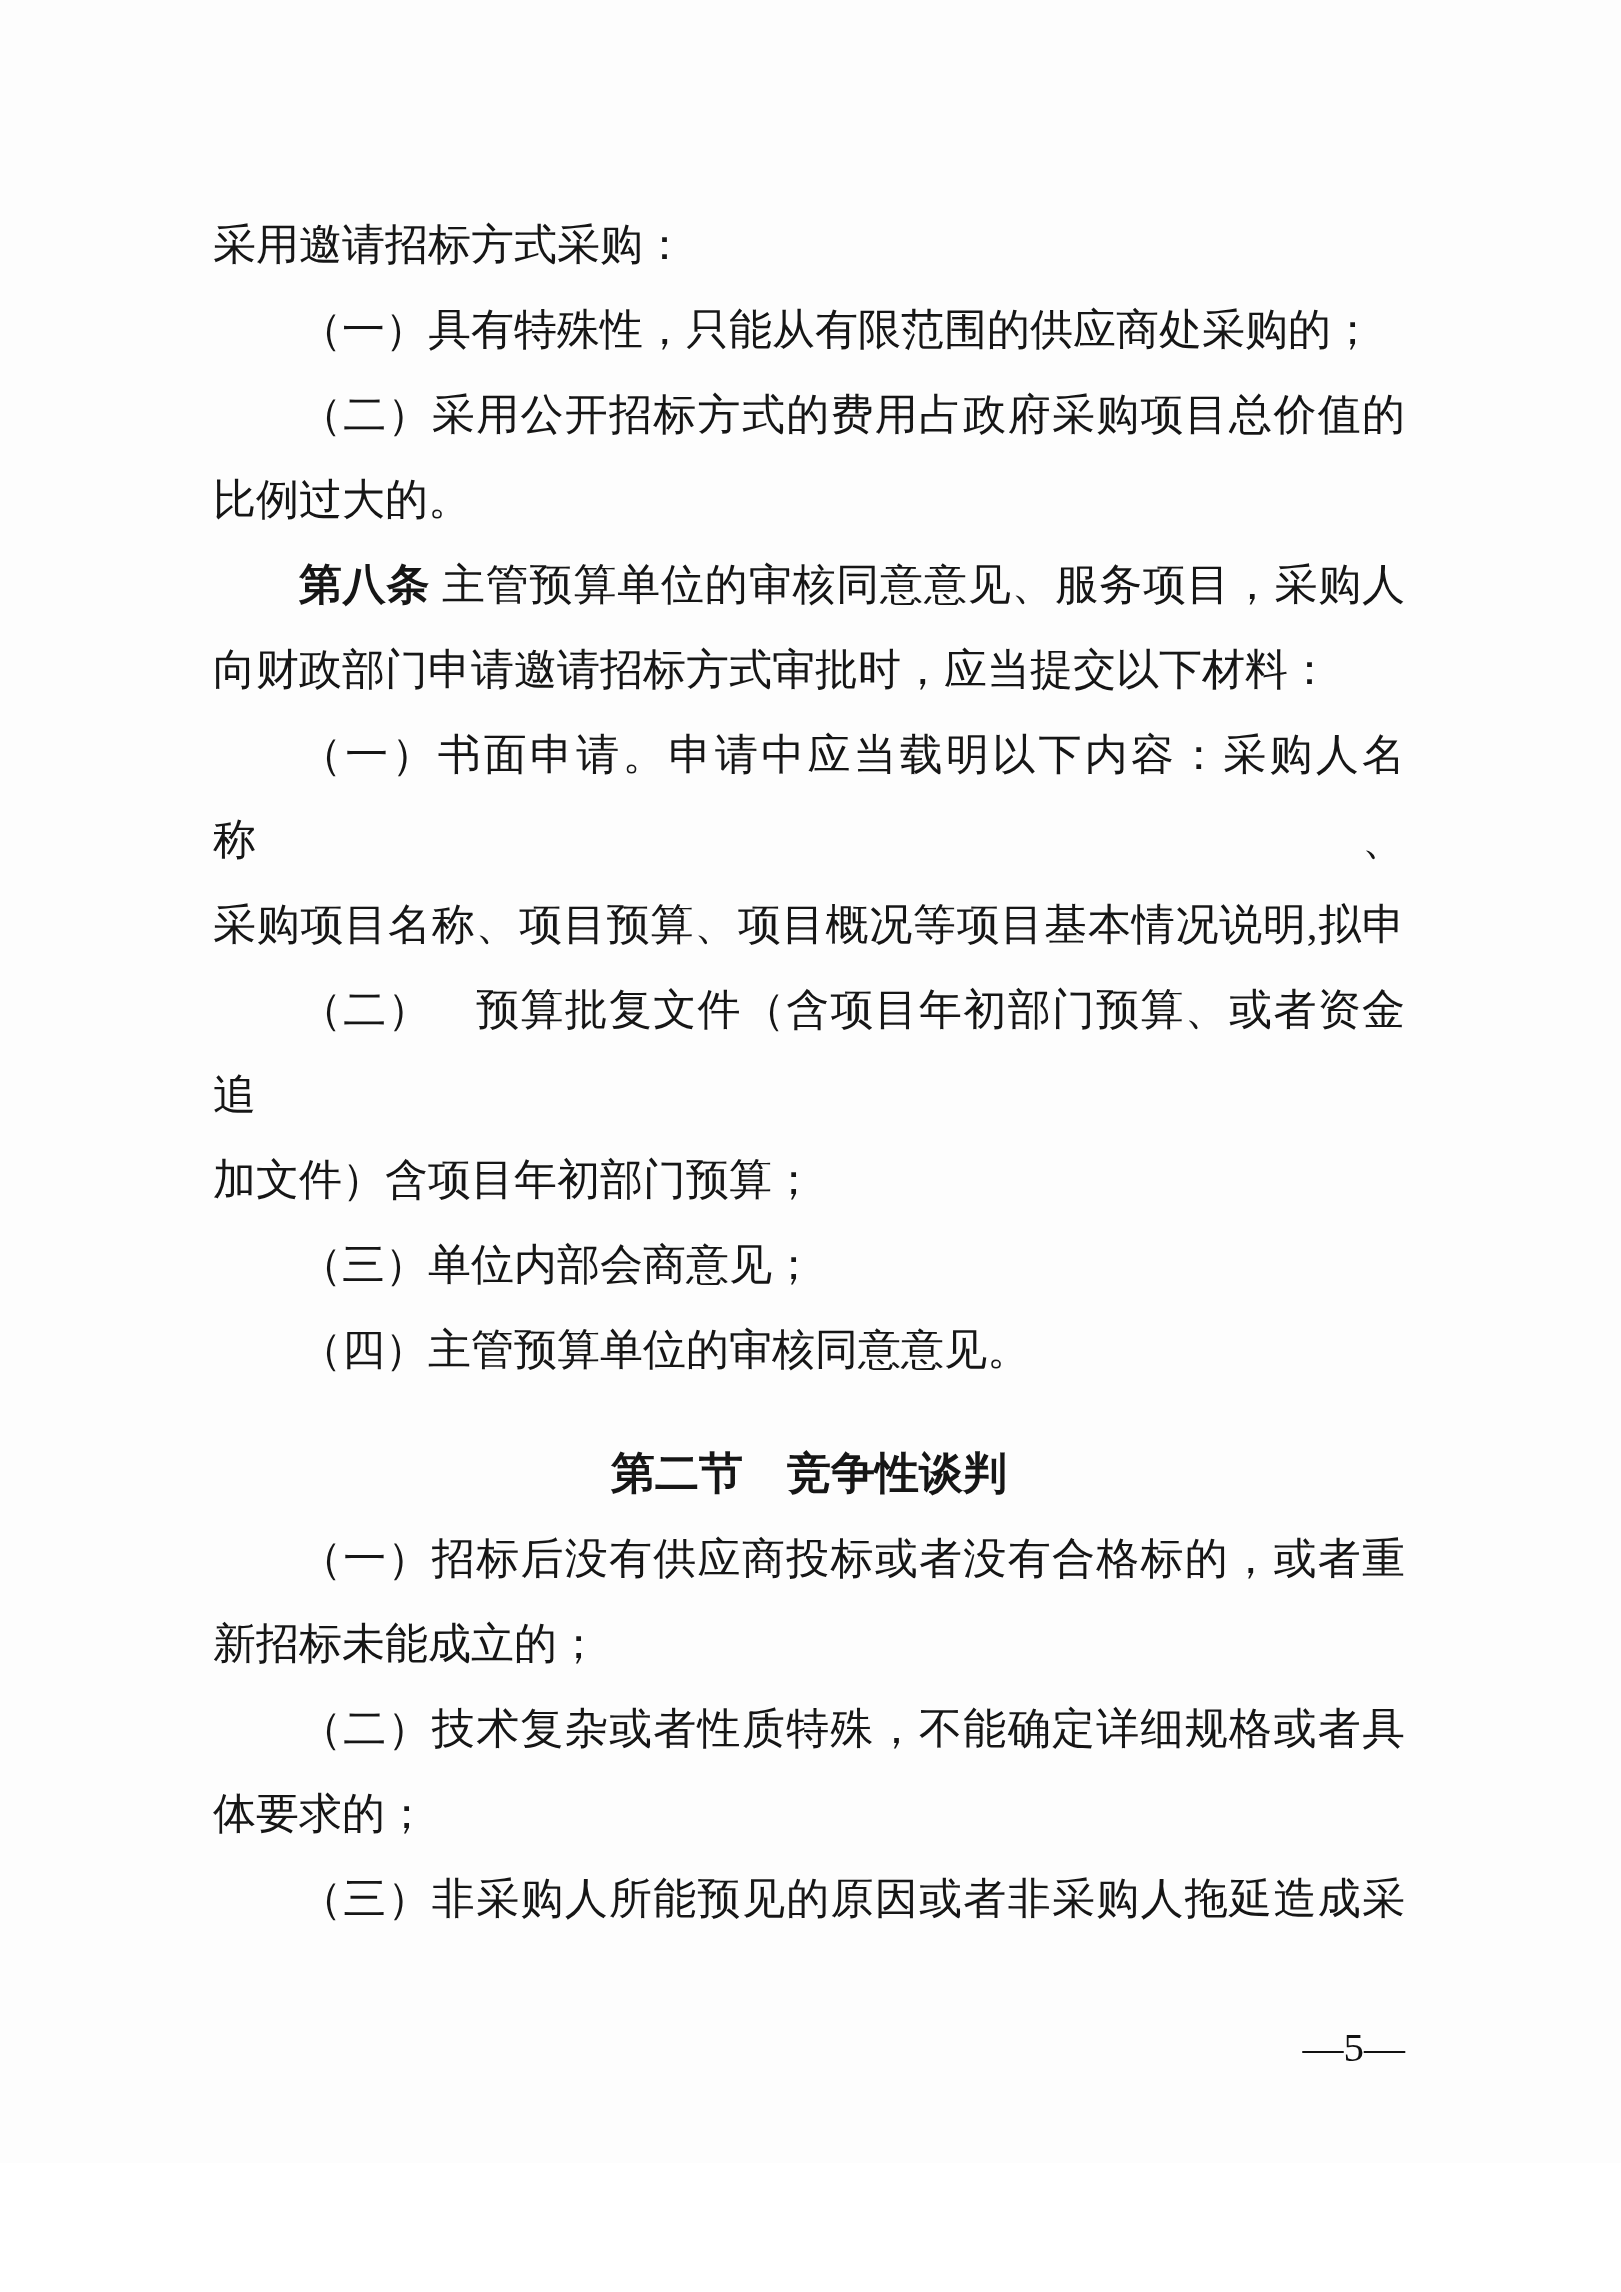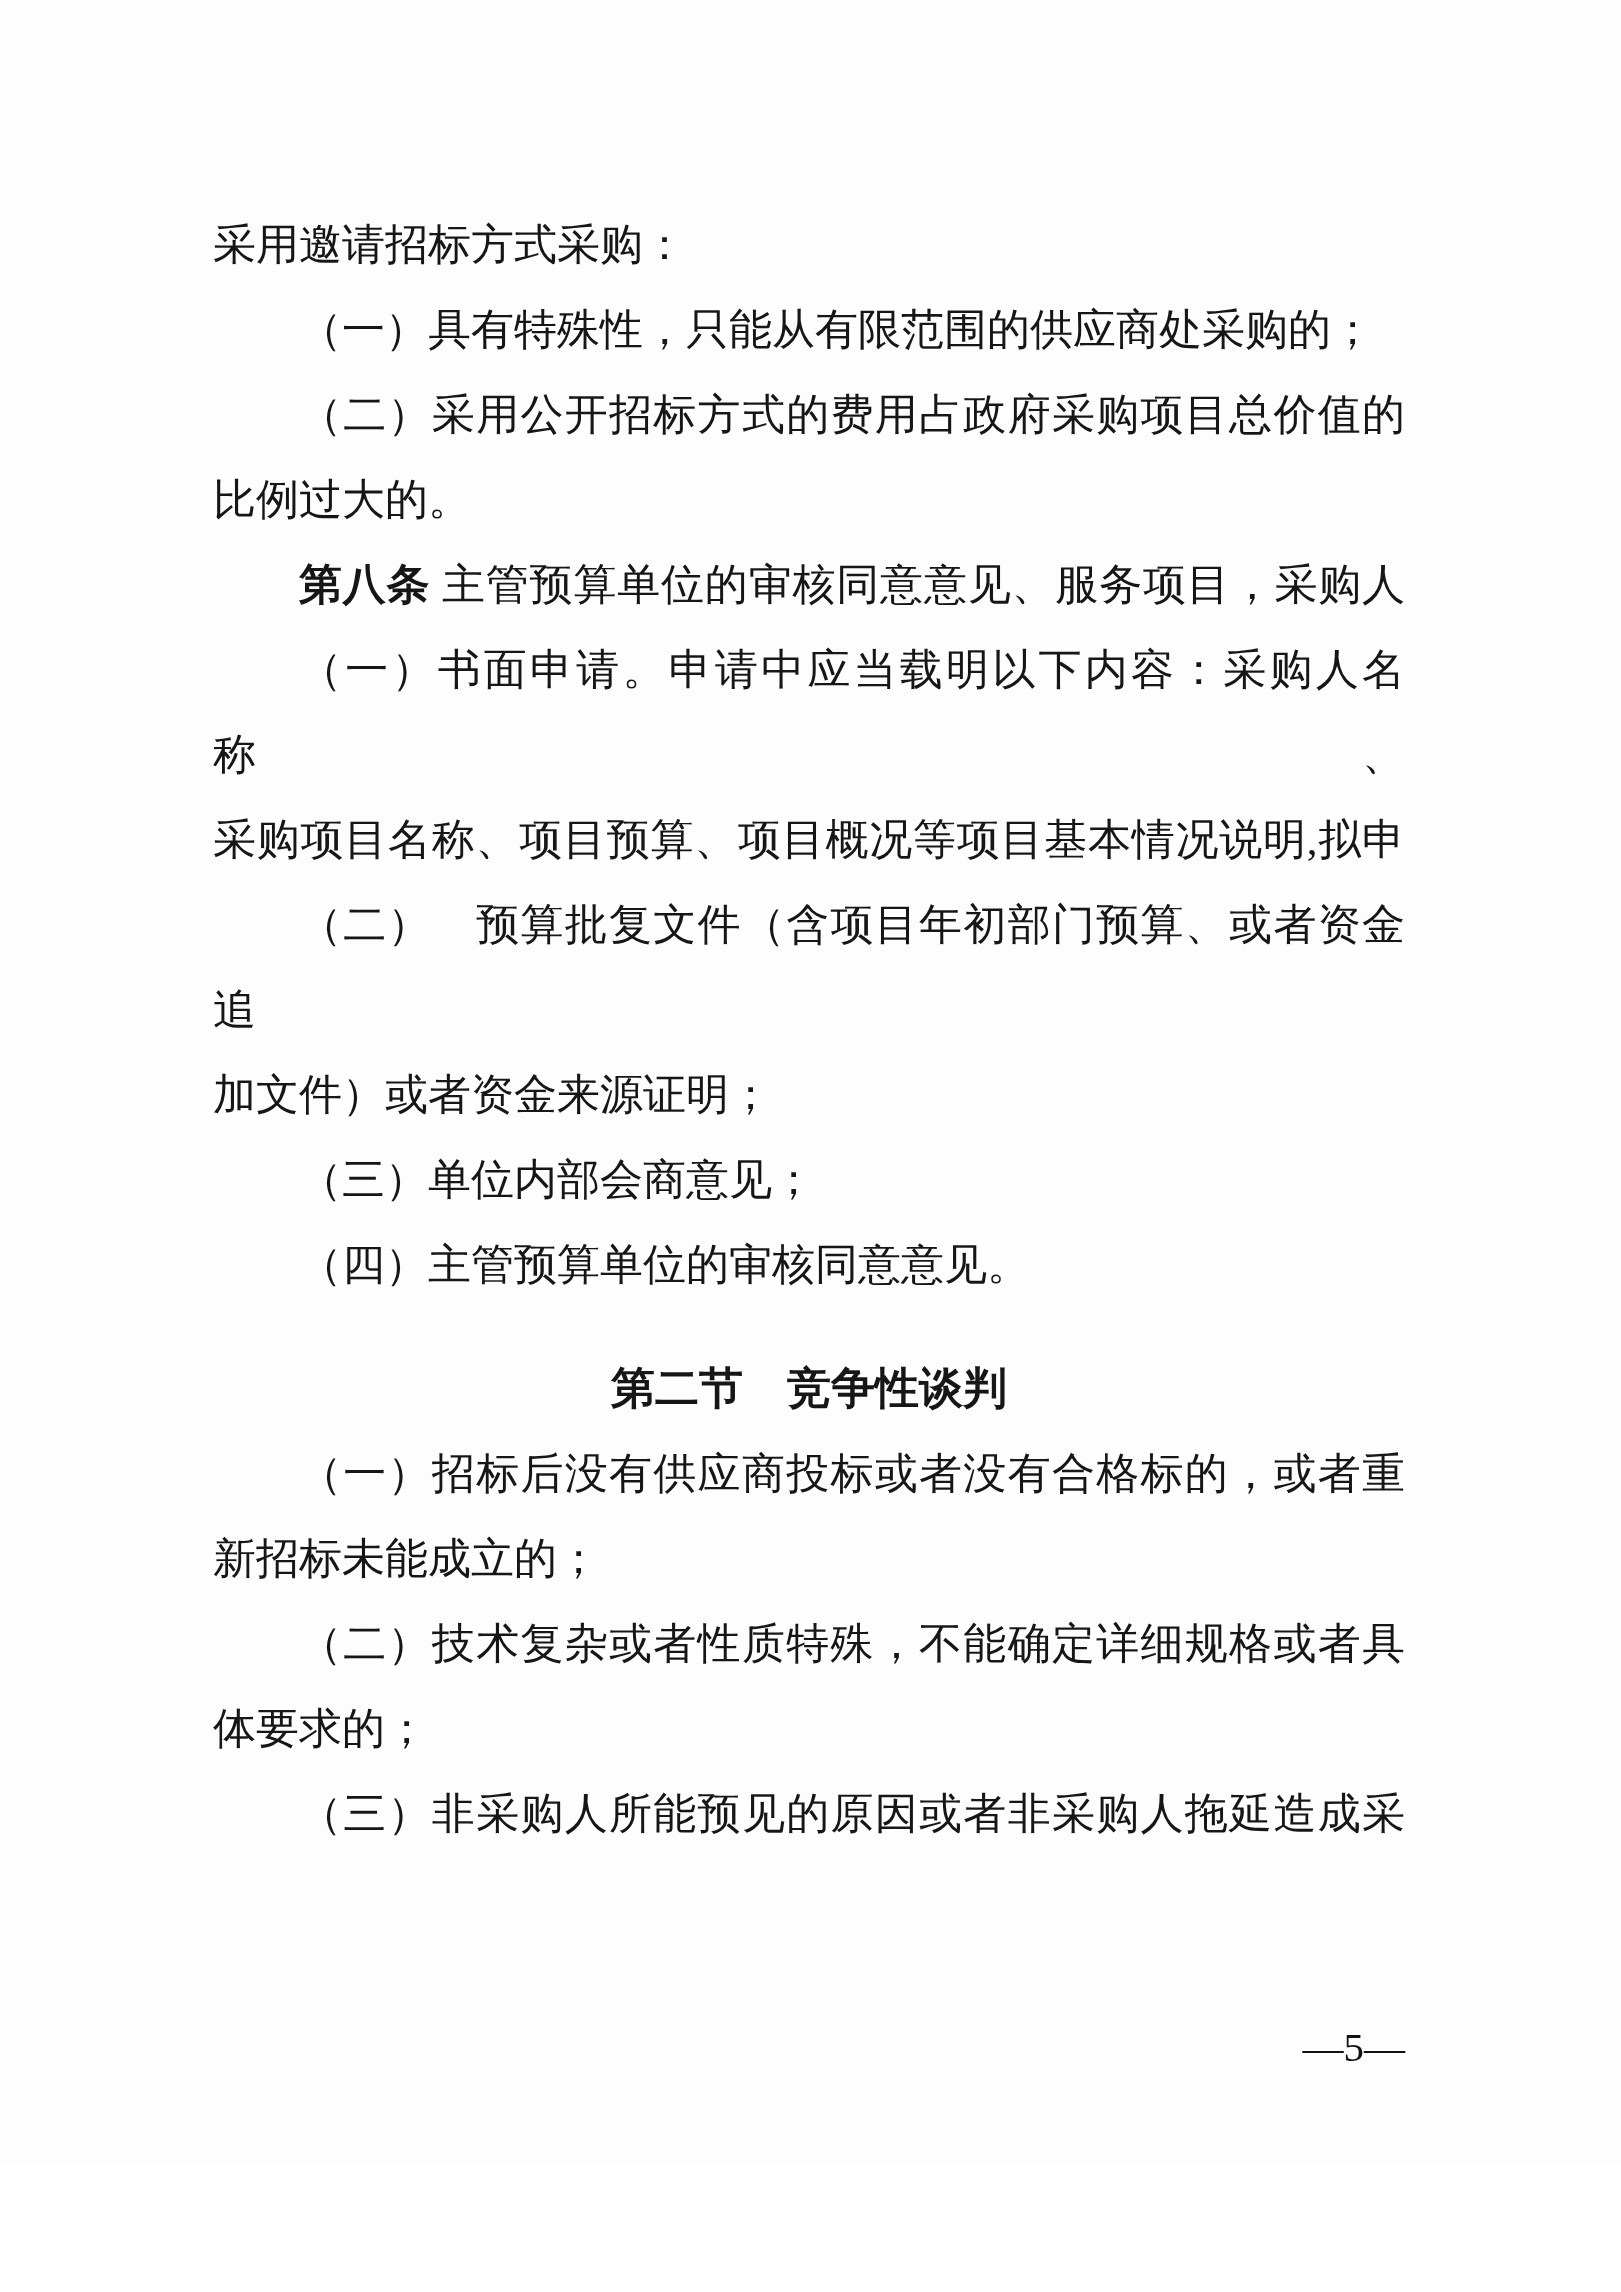--- a/index.html
+++ b/index.html
@@ -68,29 +68,30 @@
     <div class="line"><span>采用邀请招标方式采购：</span></div>
 
     <div class="line indent"><span>（一）具有特殊性，只能从有限范围的供应商处采购的；</span></div>
 
     <div class="line indent fill"><span>（二）采用公开招标方式的费用占政府采购项目总价值的</span></div>
 
     <div class="line"><span>比例过大的。</span></div>
 
     <div class="line indent fill"><b class="term">第八条</b><span> 主管预算单位的审核同意意见、服务项目，采购人</span></div>
 
+    <div class="line"><span>向财政部门申请邀请招标方式审批时，应当提交以下材料：</span></div>
 
     <div class="line indent fill"><span>（一）书面申请。申请中应当载明以下内容：采购人名称、</span></div>
 
     <div class="line fill"><span>采购项目名称、项目预算、项目概况等项目基本情况说明,拟申</span></div>
 
 
     <div class="line indent fill"><span>（二）　预算批复文件（含项目年初部门预算、或者资金追</span></div>
 
-    <div class="line"><span>加文件）或者资金来源证明；</span></div>
+    <div class="line"><span>加文件）含项目年初部门预算；</span></div>
 
     <div class="line indent"><span>（三）单位内部会商意见；</span></div>
 
     <div class="line indent"><span>（四）主管预算单位的审核同意意见。</span></div>
 
     <div class="line heading"><span>第二节　竞争性谈判</span></div>
 
 
 
     <div class="line indent fill"><span>（一）招标后没有供应商投标或者没有合格标的，或者重</span></div>

